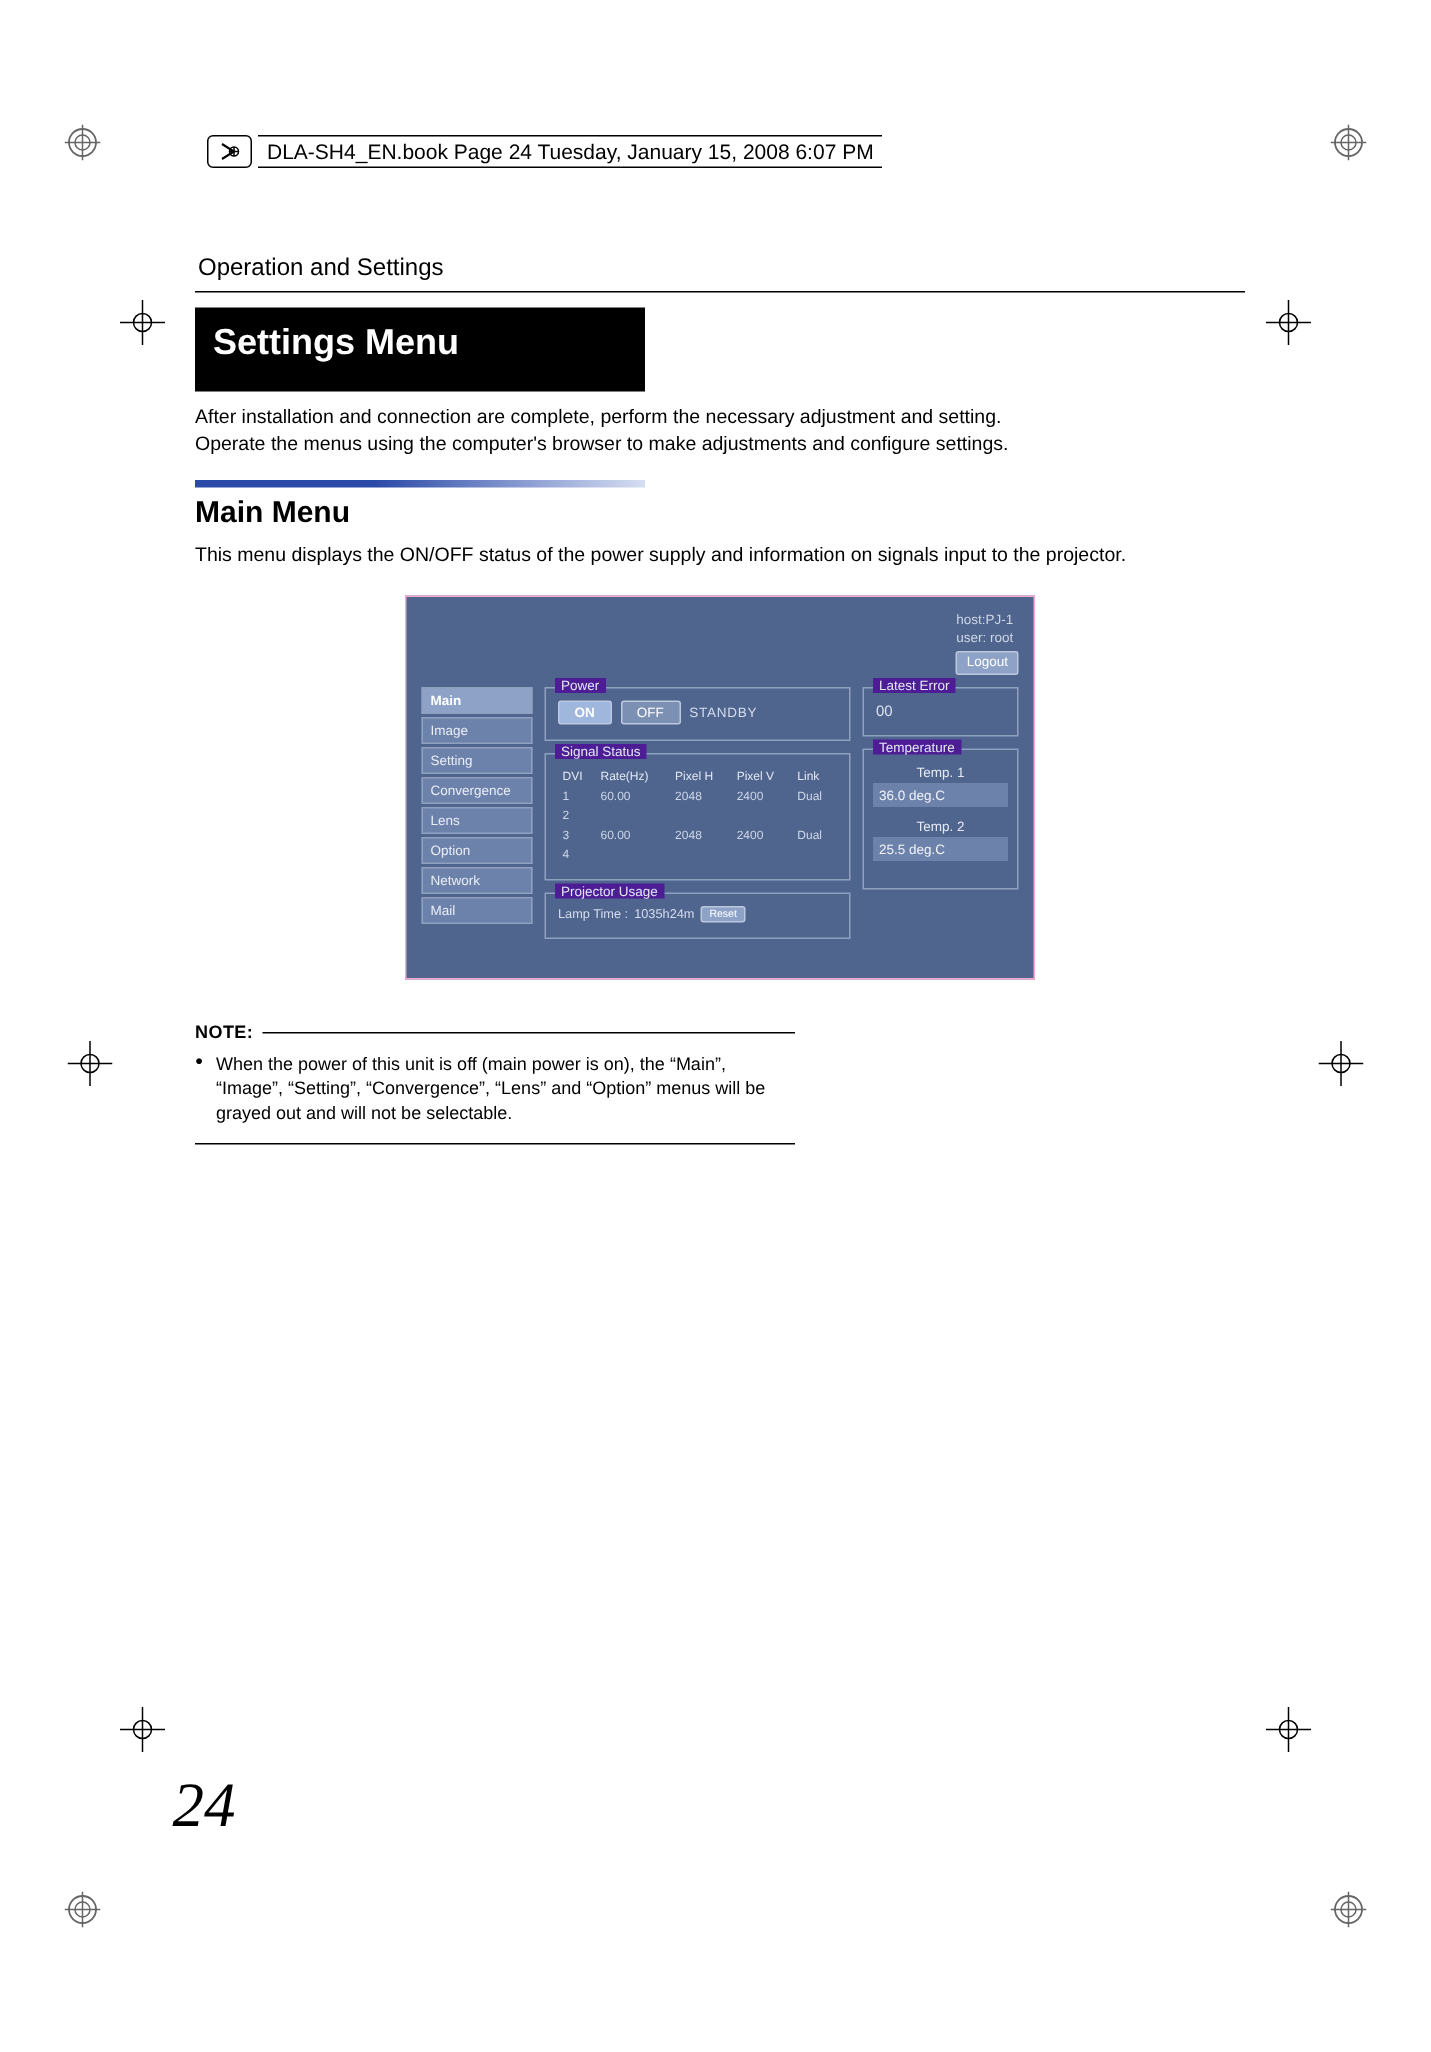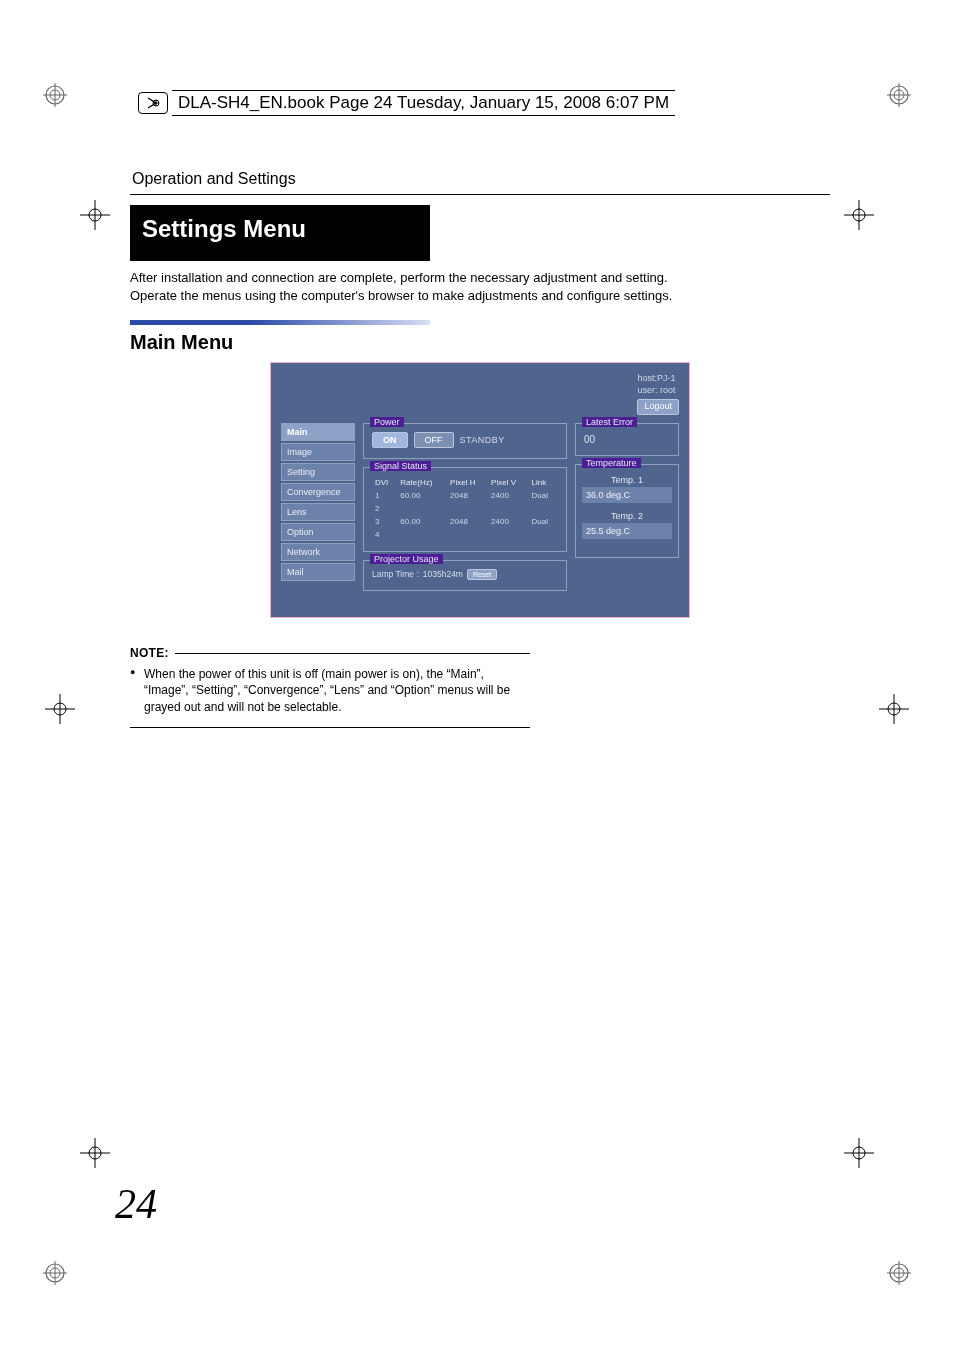--- a/index.html
+++ b/index.html
@@ -33,21 +33,21 @@
   .reg-side-ml { top: 684px; left: 35px; }
   .reg-side-mr { top: 684px; right: 35px; }
 
   
   .book-header {
     position: absolute;
     top: 90px;
     left: 108px;
     display: flex;
     align-items: center;
-    font-size: 17px;
+    font-size: 14px;
     color: #000;
     padding-left: 30px;
   }
   .book-header .arrow-box {
     width: 28px;
     height: 20px;
     border: 1px solid #000;
     border-radius: 4px;
     display: flex;
     align-items: center;
@@ -405,20 +405,21 @@
     <div class="settings-bar">Settings Menu</div>
   </div>
 
   <div class="intro">
     <span>After installation and connection are complete, perform the necessary adjustment and setting.</span><br>
     <span>Operate the menus using the computer's browser to make adjustments and configure settings.</span>
   </div>
 
   <div class="gradient-bar"></div>
   <div class="main-menu-h">Main Menu</div>
+  <div class="main-menu-desc">This menu displays the ON/OFF status of the power supply and information on signals input to the projector.</div>
 
   <div class="shot-wrap">
     <div class="shot-top">
       <div class="meta">
         <div>host:PJ-1</div>
         <div>user: root</div>
         <span class="logout-btn">Logout</span>
       </div>
     </div>
     <div class="shot-body">

